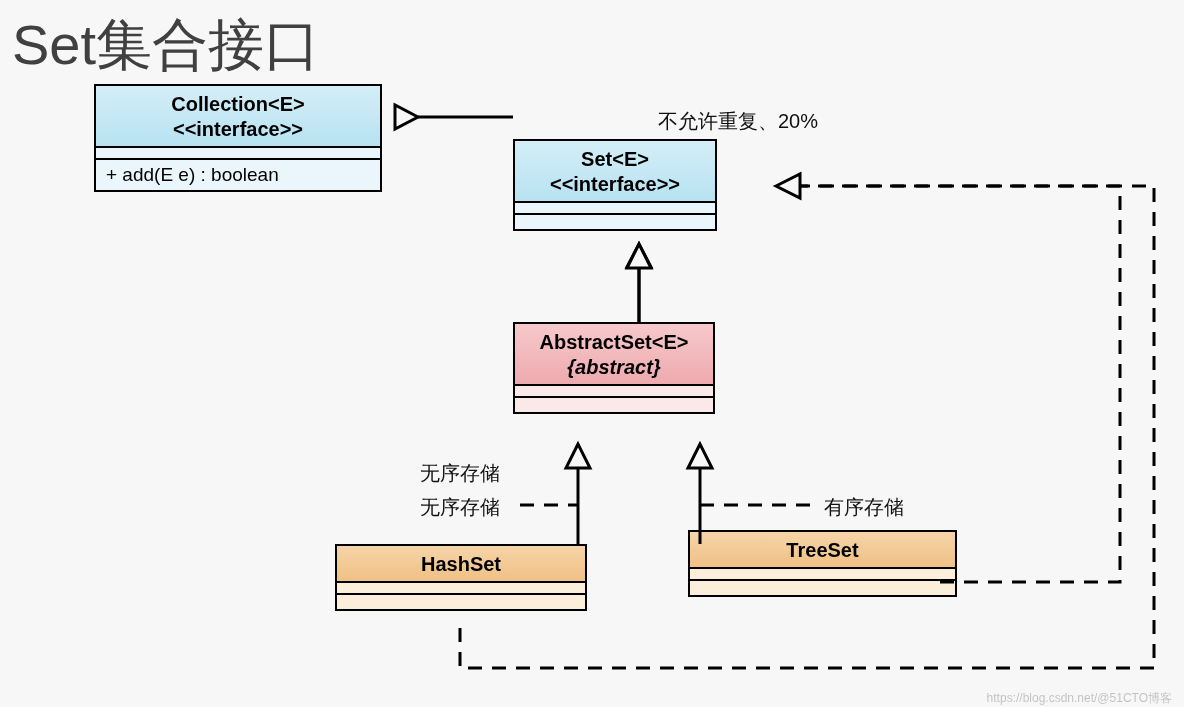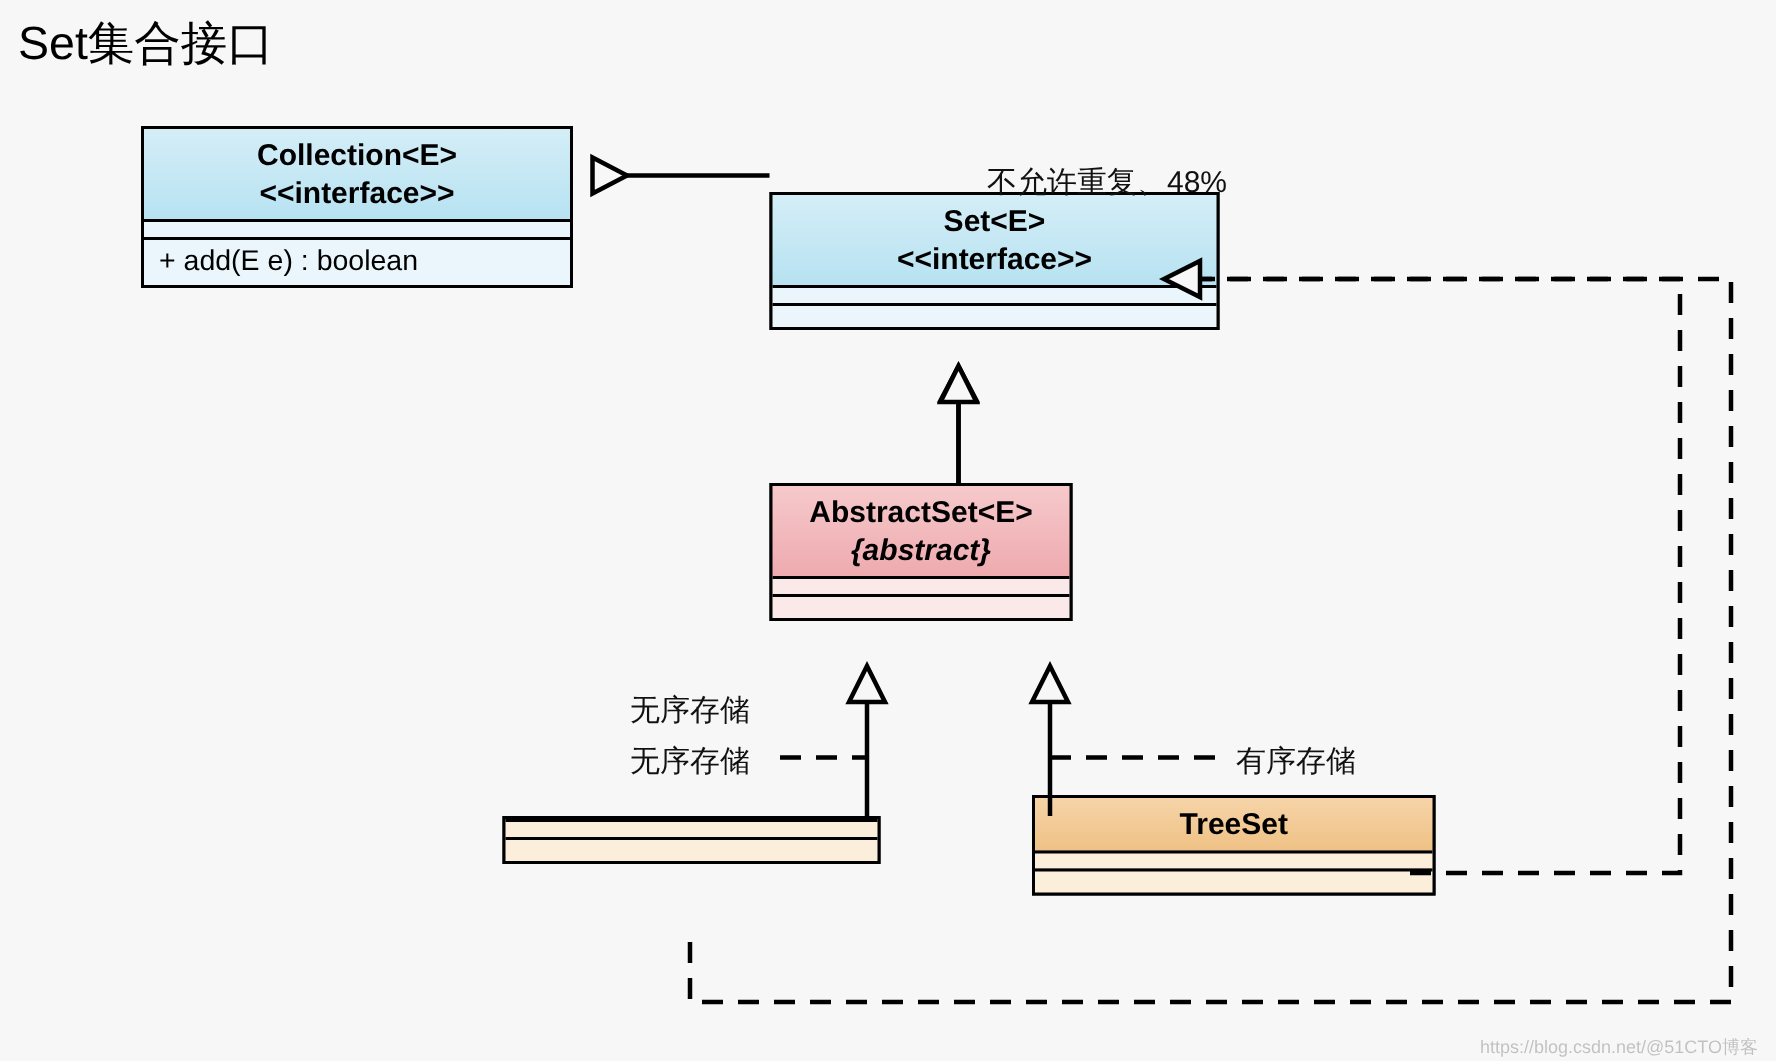--- a/index.html
+++ b/index.html
@@ -6,21 +6,21 @@
   html, body { margin:0; padding:0; }
   body {
     width:1184px; height:707px;
     background:#f7f7f7;
     font-family: "Microsoft YaHei", Arial, sans-serif;
     position:relative;
     overflow:hidden;
   }
   .title {
     position:absolute; left:12px; top:8px;
-    font-size:31px; color:#000000;
+    font-size:56px; color:#404040;
     font-weight:400;
   }
   .uml-box {
     position:absolute;
     border:2px solid #000;
     background:#000000;
   }
   .uml-header {
     text-align:center;
     font-weight:700;
@@ -70,52 +70,55 @@
   <div class="uml-header">
     <span>Collection&lt;E&gt;</span>
     <span class="stereo">&lt;&lt;interface&gt;&gt;</span>
   </div>
   <div class="uml-section" style="min-height:12px; padding:2px 10px;"></div>
   <div class="uml-section">
     <div>+ add(E e) : boolean</div>
   </div>
 </div>
 
-<div class="uml-box blue" style="left:513px; top:128px; width:300px;">
+<div class="uml-box blue" style="left:513px; top:139px; width:204px;">
   <div class="uml-header">
     <span>Set&lt;E&gt;</span>
     <span class="stereo">&lt;&lt;interface&gt;&gt;</span>
   </div>
   <div class="uml-section" style="min-height:12px; padding:2px 10px;"></div>
   <div class="uml-section" style="min-height:16px;"></div>
 </div>
 
 <div class="uml-box red" style="left:513px; top:322px; width:202px;">
   <div class="uml-header">
     <span>AbstractSet&lt;E&gt;</span>
     <span class="abstract">{abstract}</span>
   </div>
   <div class="uml-section" style="min-height:12px; padding:2px 10px;"></div>
   <div class="uml-section" style="min-height:16px;"></div>
 </div>
 
 <div class="uml-box orange" style="left:335px; top:544px; width:252px;">
+  <div class="uml-header">
+    <span>HashSet</span>
+  </div>
   <div class="uml-section" style="min-height:12px; padding:2px 10px;"></div>
   <div class="uml-section" style="min-height:16px;"></div>
 </div>
 
 <div class="uml-box orange" style="left:688px; top:530px; width:269px;">
   <div class="uml-header">
     <span>TreeSet</span>
   </div>
   <div class="uml-section" style="min-height:12px; padding:2px 10px;"></div>
   <div class="uml-section" style="min-height:16px;"></div>
 </div>
 
-<div class="note" style="left:658px; top:108px;">不允许重复、48%</div>
+<div class="note" style="left:658px; top:108px;">不允许重复、20%</div>
 <div class="note" style="left:420px; top:460px;">无序存储</div>
 <div class="note" style="left:420px; top:494px;">无序存储</div>
 <div class="note" style="left:824px; top:494px;">有序存储</div>
 
 <div class="watermark">https://blog.csdn.net/@51CTO博客</div>
 
 <svg class="connections" xmlns="http://www.w3.org/2000/svg">
   
 
   

